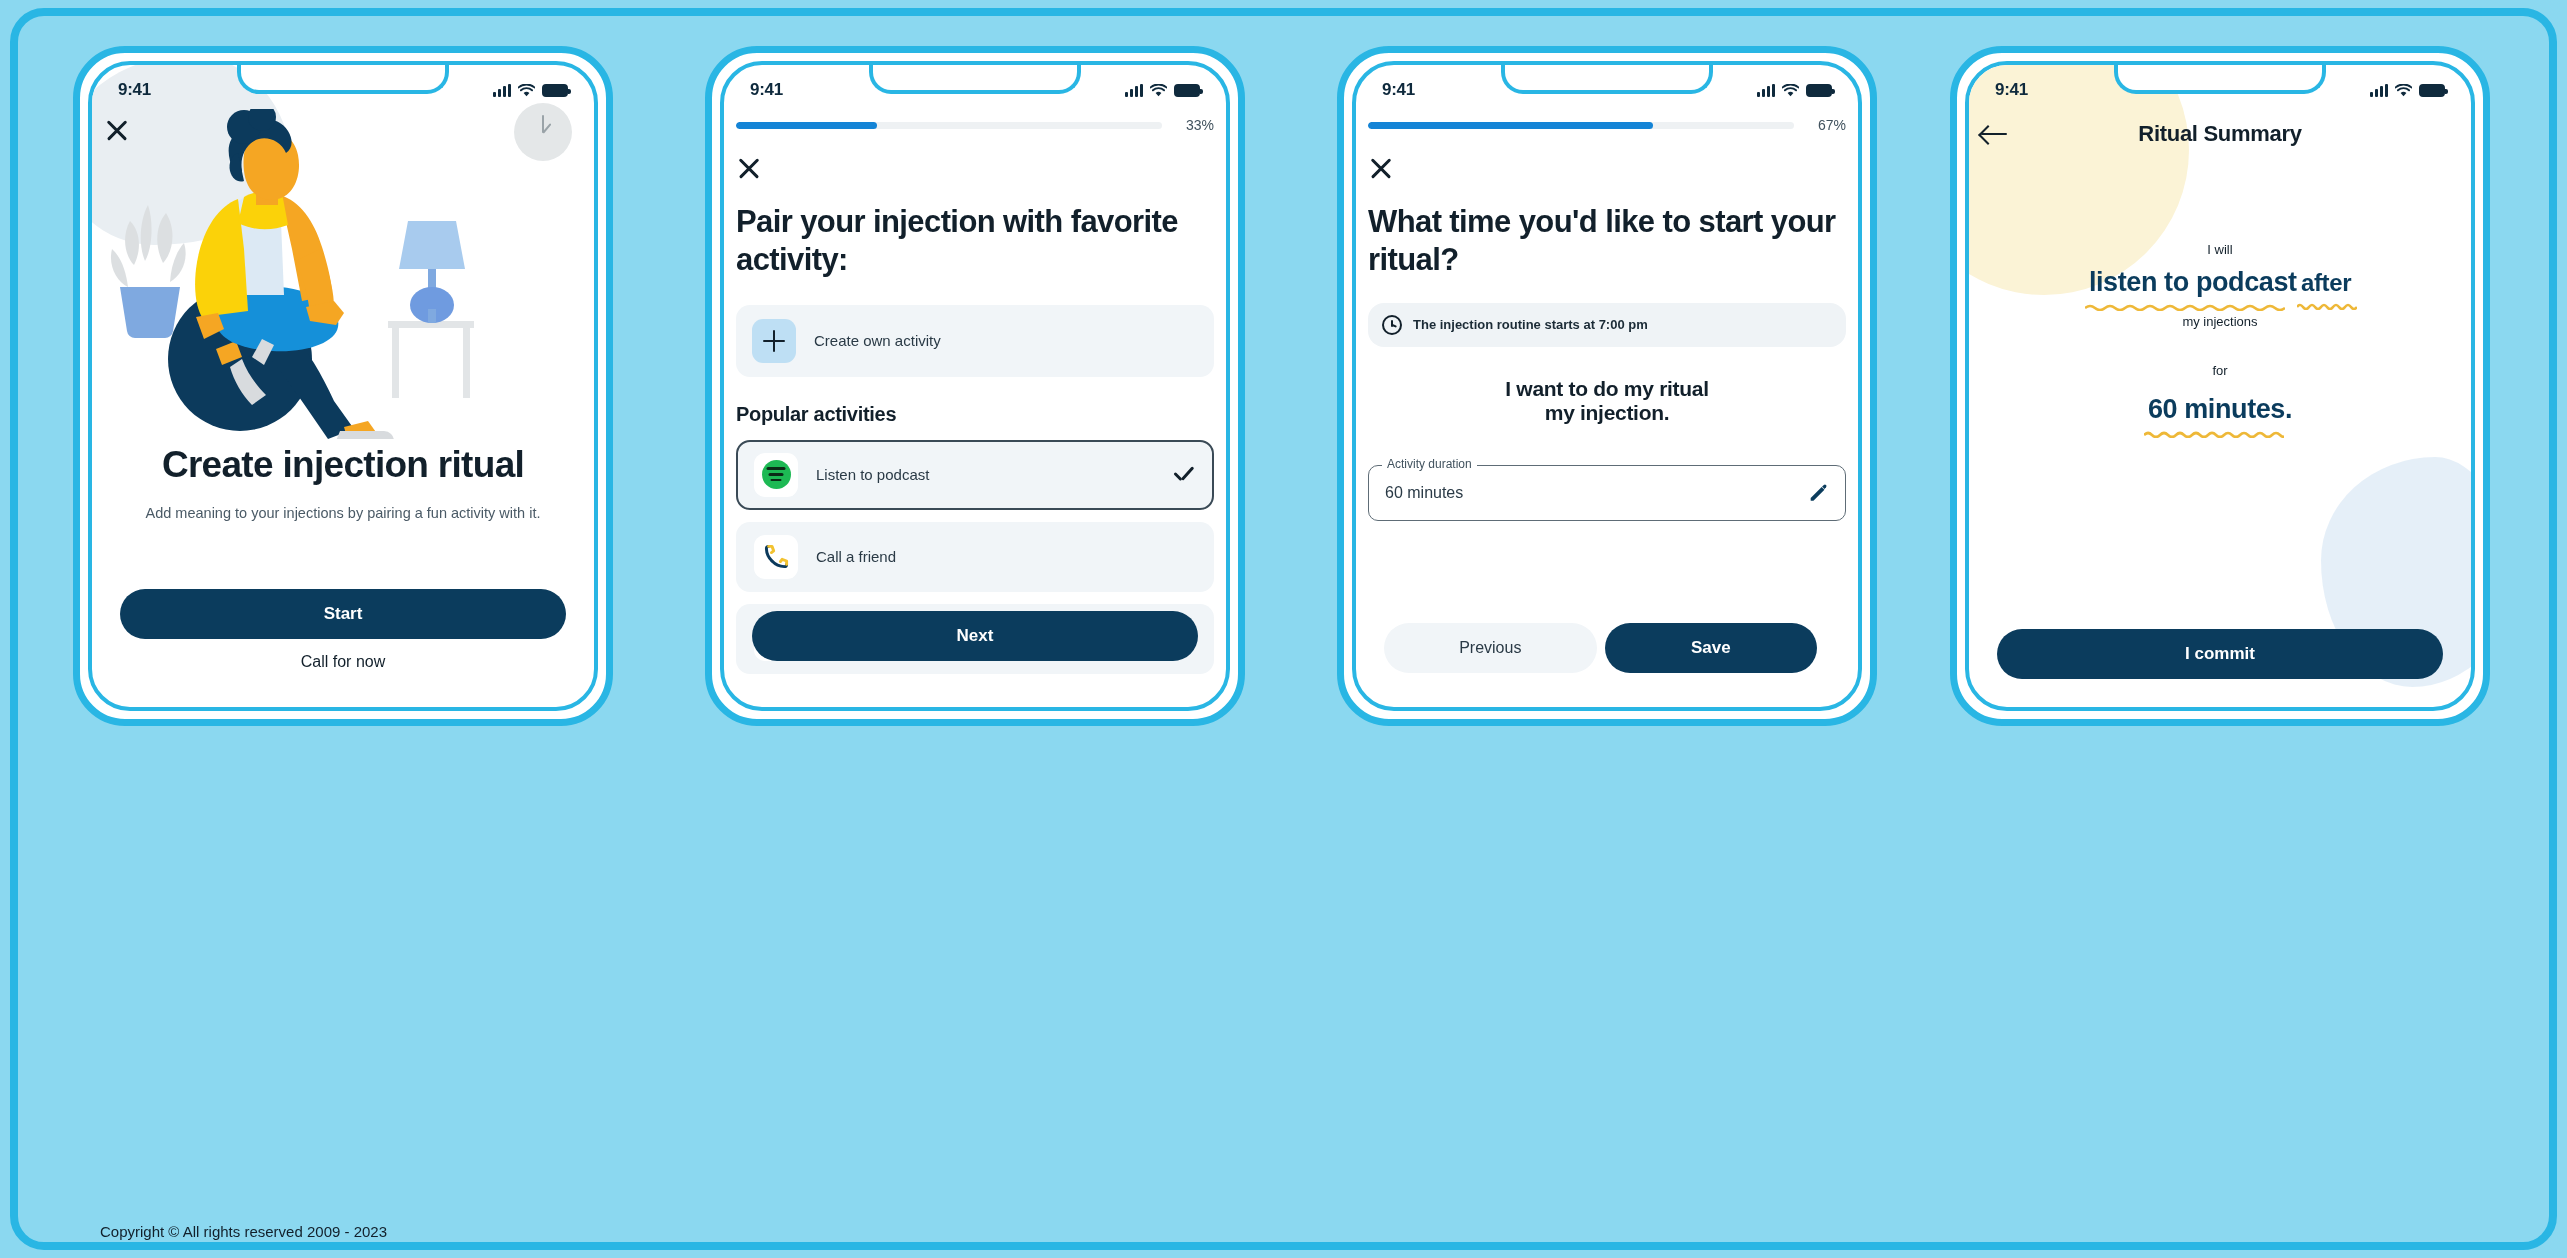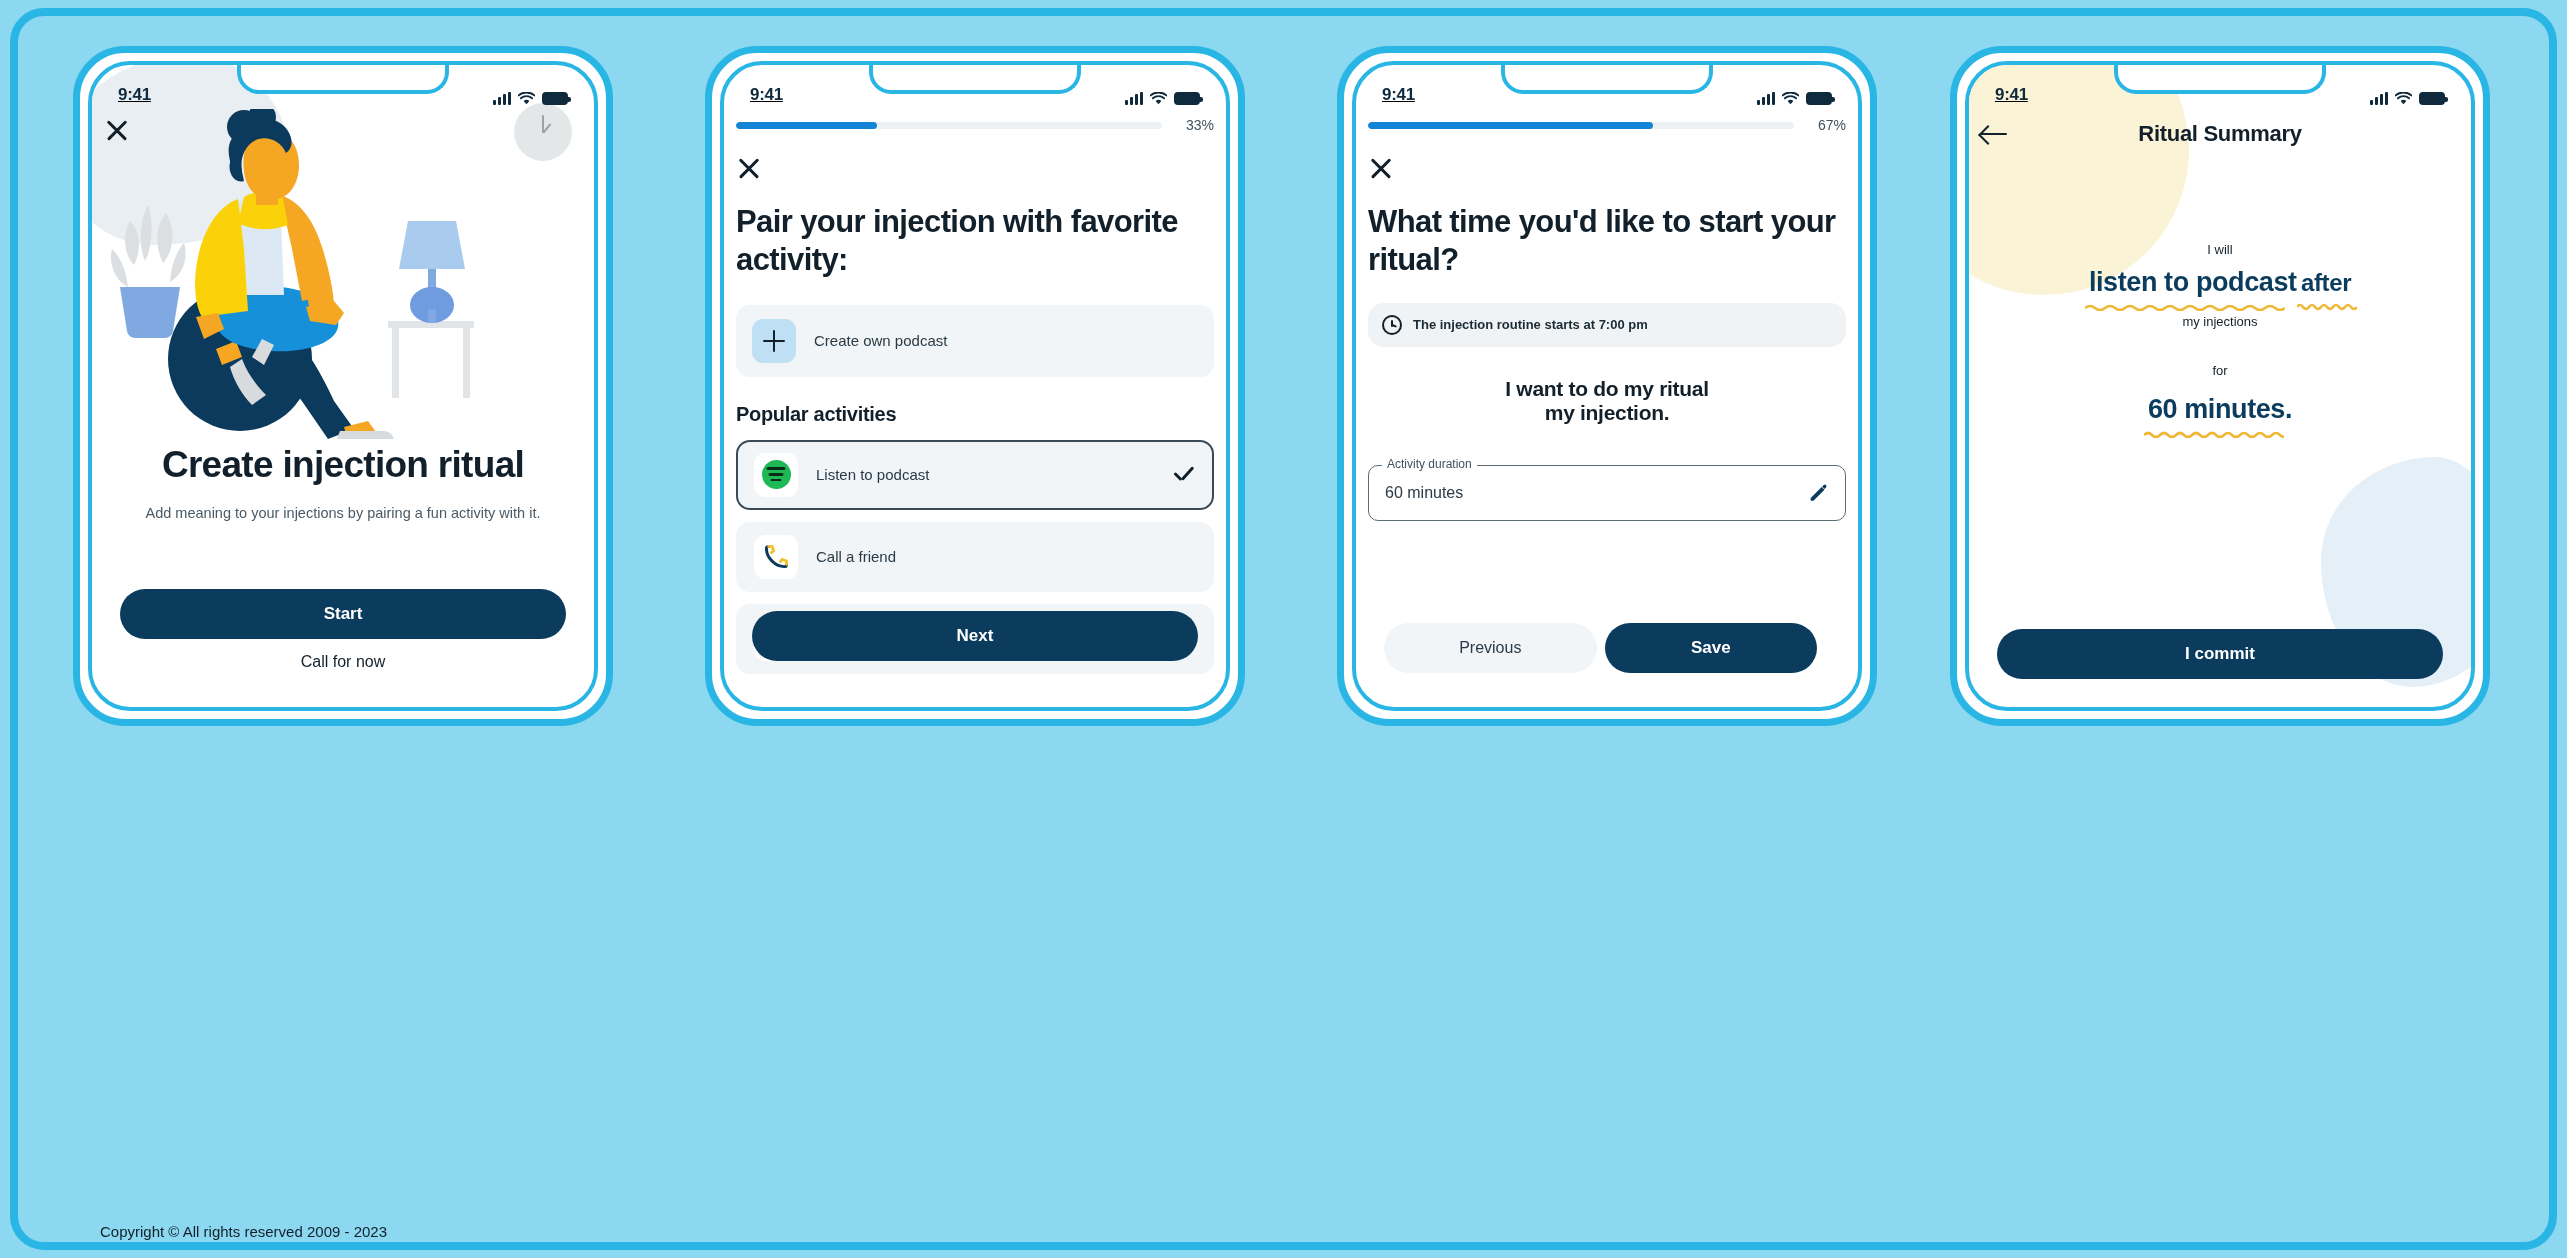--- a/index.html
+++ b/index.html
@@ -56,25 +56,24 @@
     position: absolute;
     top: -4px;
     width: 18px; height: 18px;
     background: transparent;
   }
   .statusbar {
     position: absolute;
     top: 10px; left: 0; right: 0;
     height: 30px;
     display: flex;
-    align-items: flex-end;
+    align-items: center;
     justify-content: space-between;
     padding: 0 26px;
     z-index: 25;
-    text-decoration: underline;
   }
   .status-time {
     font-size: 17px;
     font-weight: 700;
     color: #0F2A3D;
     letter-spacing: -0.3px;
   }
   .status-icons { display: flex; align-items: center; gap: 7px; }
   .bars { display: flex; align-items: flex-end; gap: 2px; height: 13px; }
   .bars i { display: block; width: 3px; background: #0F2A3D; border-radius: 1px; }
@@ -664,21 +663,21 @@
         </div>
 
         <div class="close-x"></div>
 
         <div class="screen-title">Pair your injection with favorite activity:</div>
 
         <div class="create-row">
           <span class="sq-icon sq-plus">
               <span class="plus"></span>
             </span>
-          <span class="row-label">Create own podcast</span>
+          <span class="row-label">Create own activity</span>
         </div>
 
         <div class="section-head">Popular activities</div>
 
         <div class="act-row selected">
           <span class="sq-icon sq-white">
             <span class="spotify">
                 <i></i>
                 <i></i>
                 <i></i>

